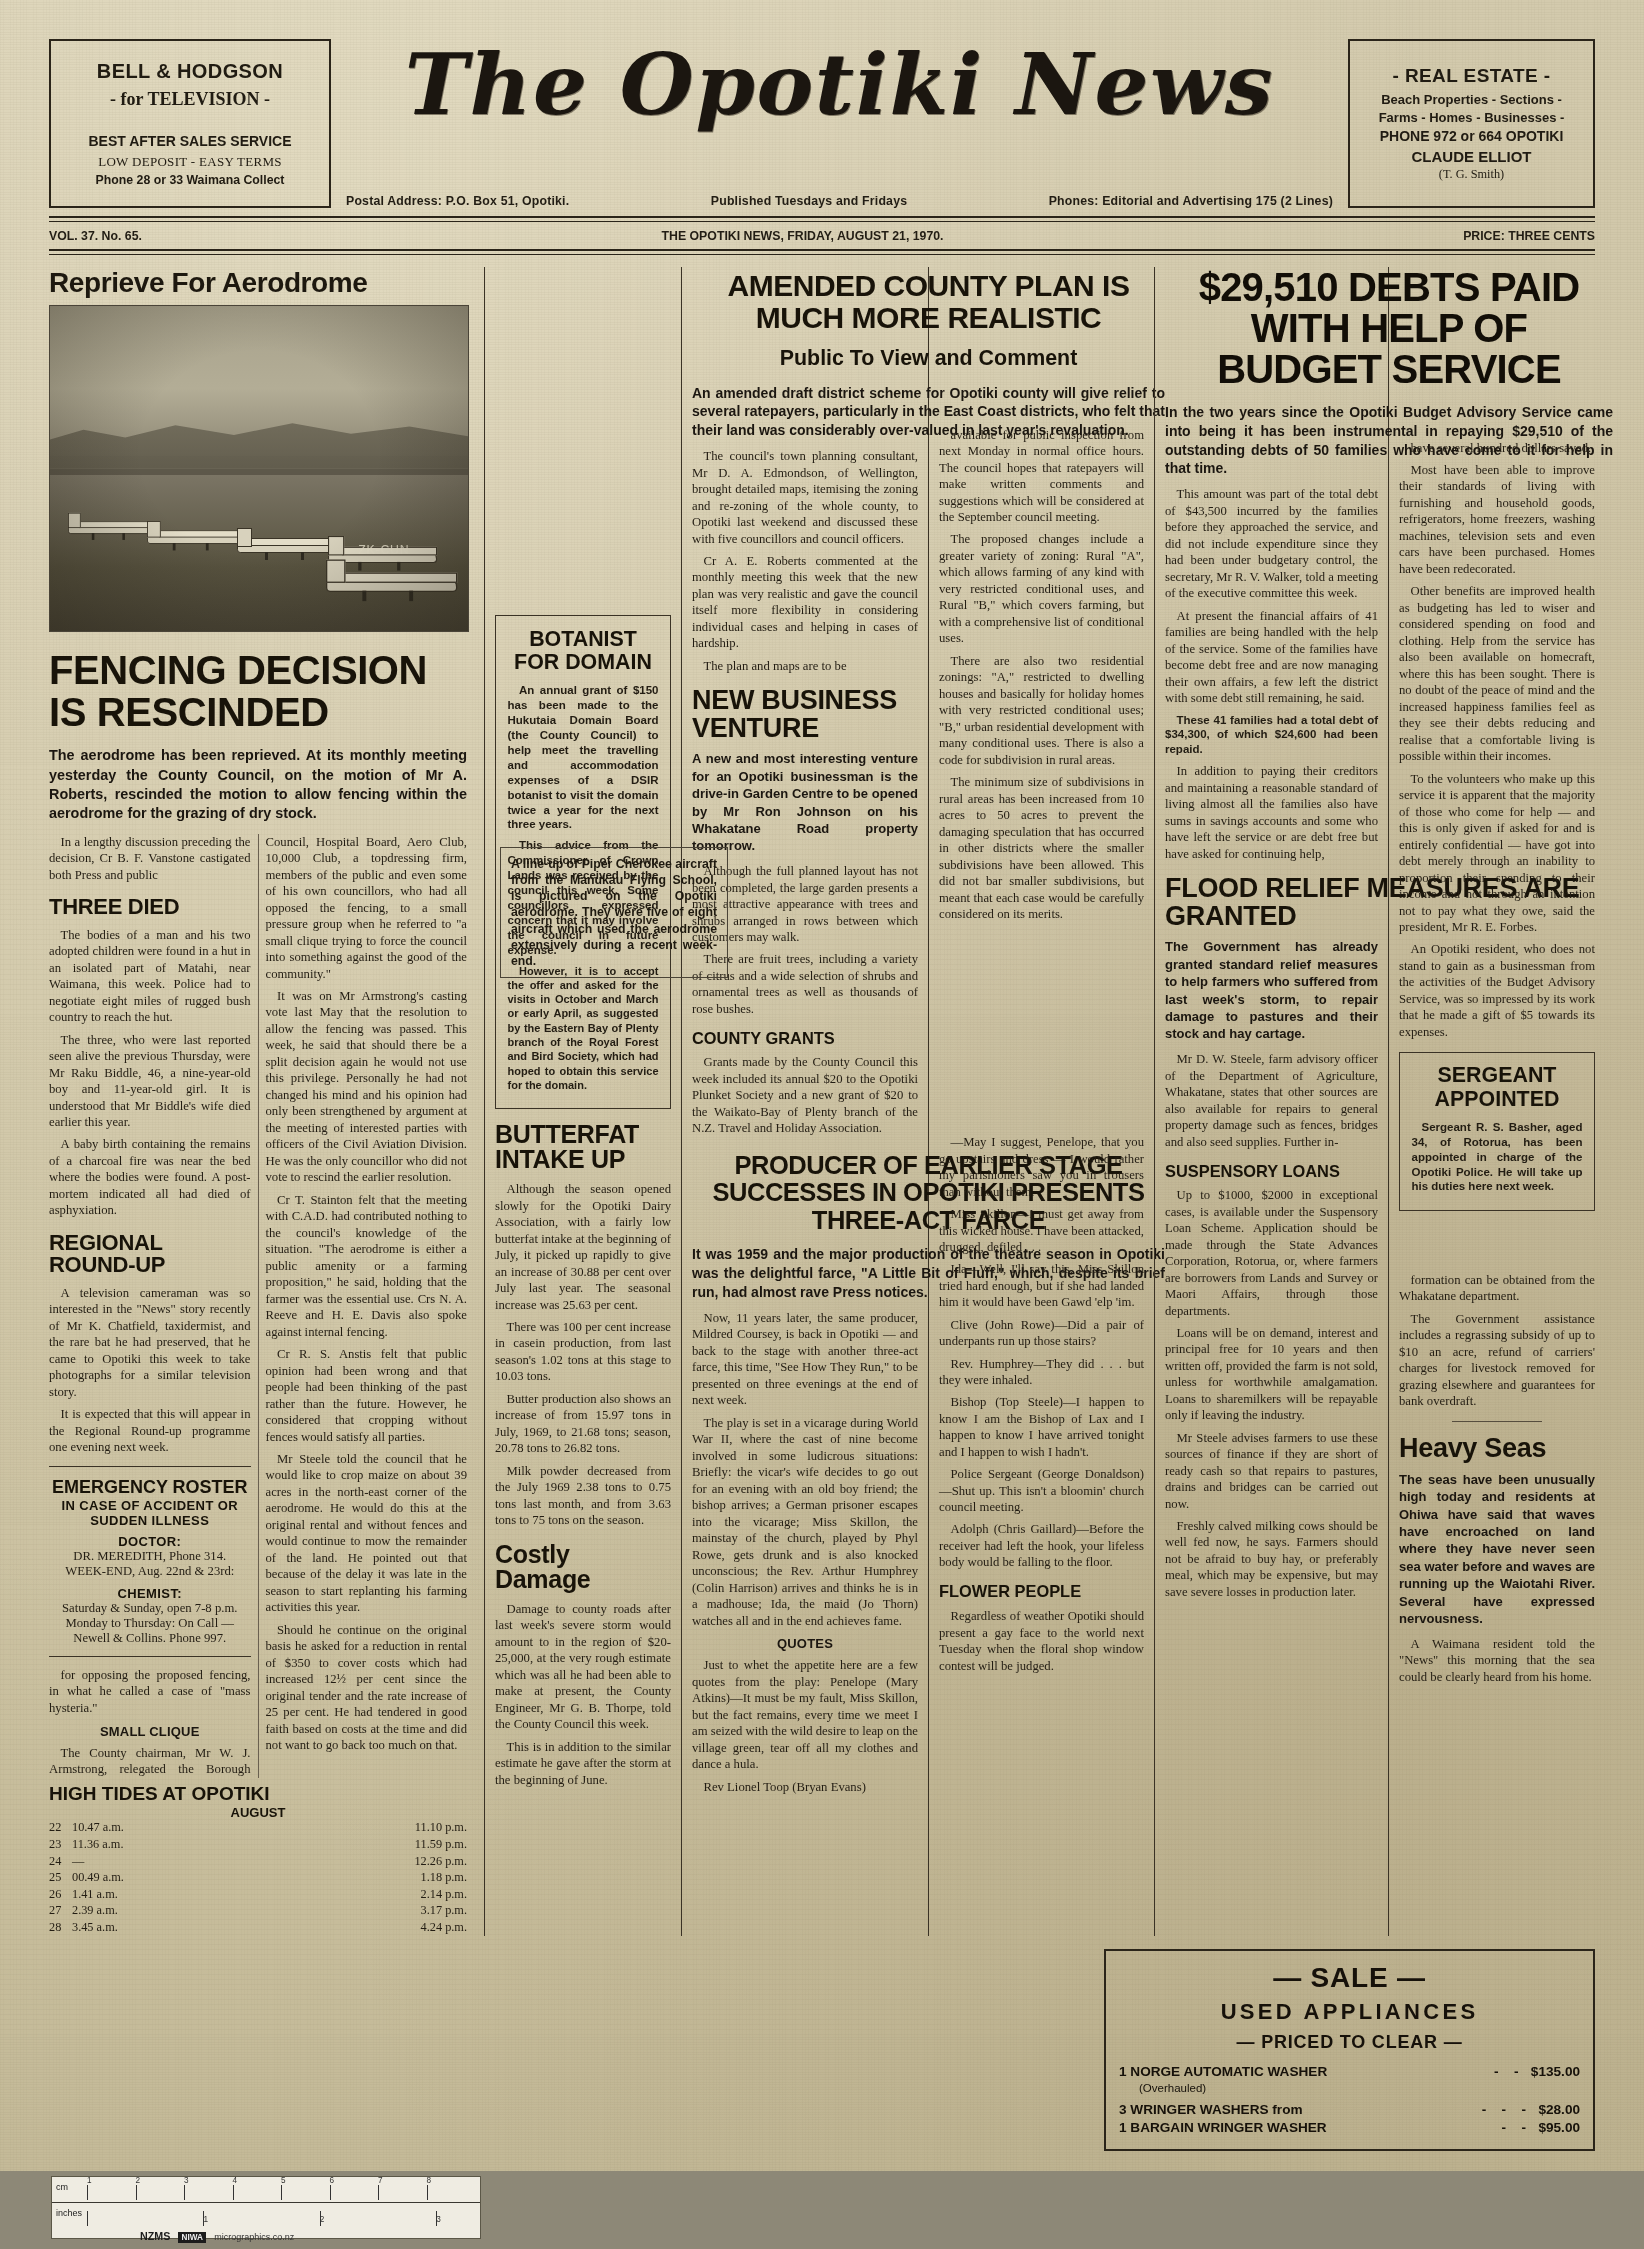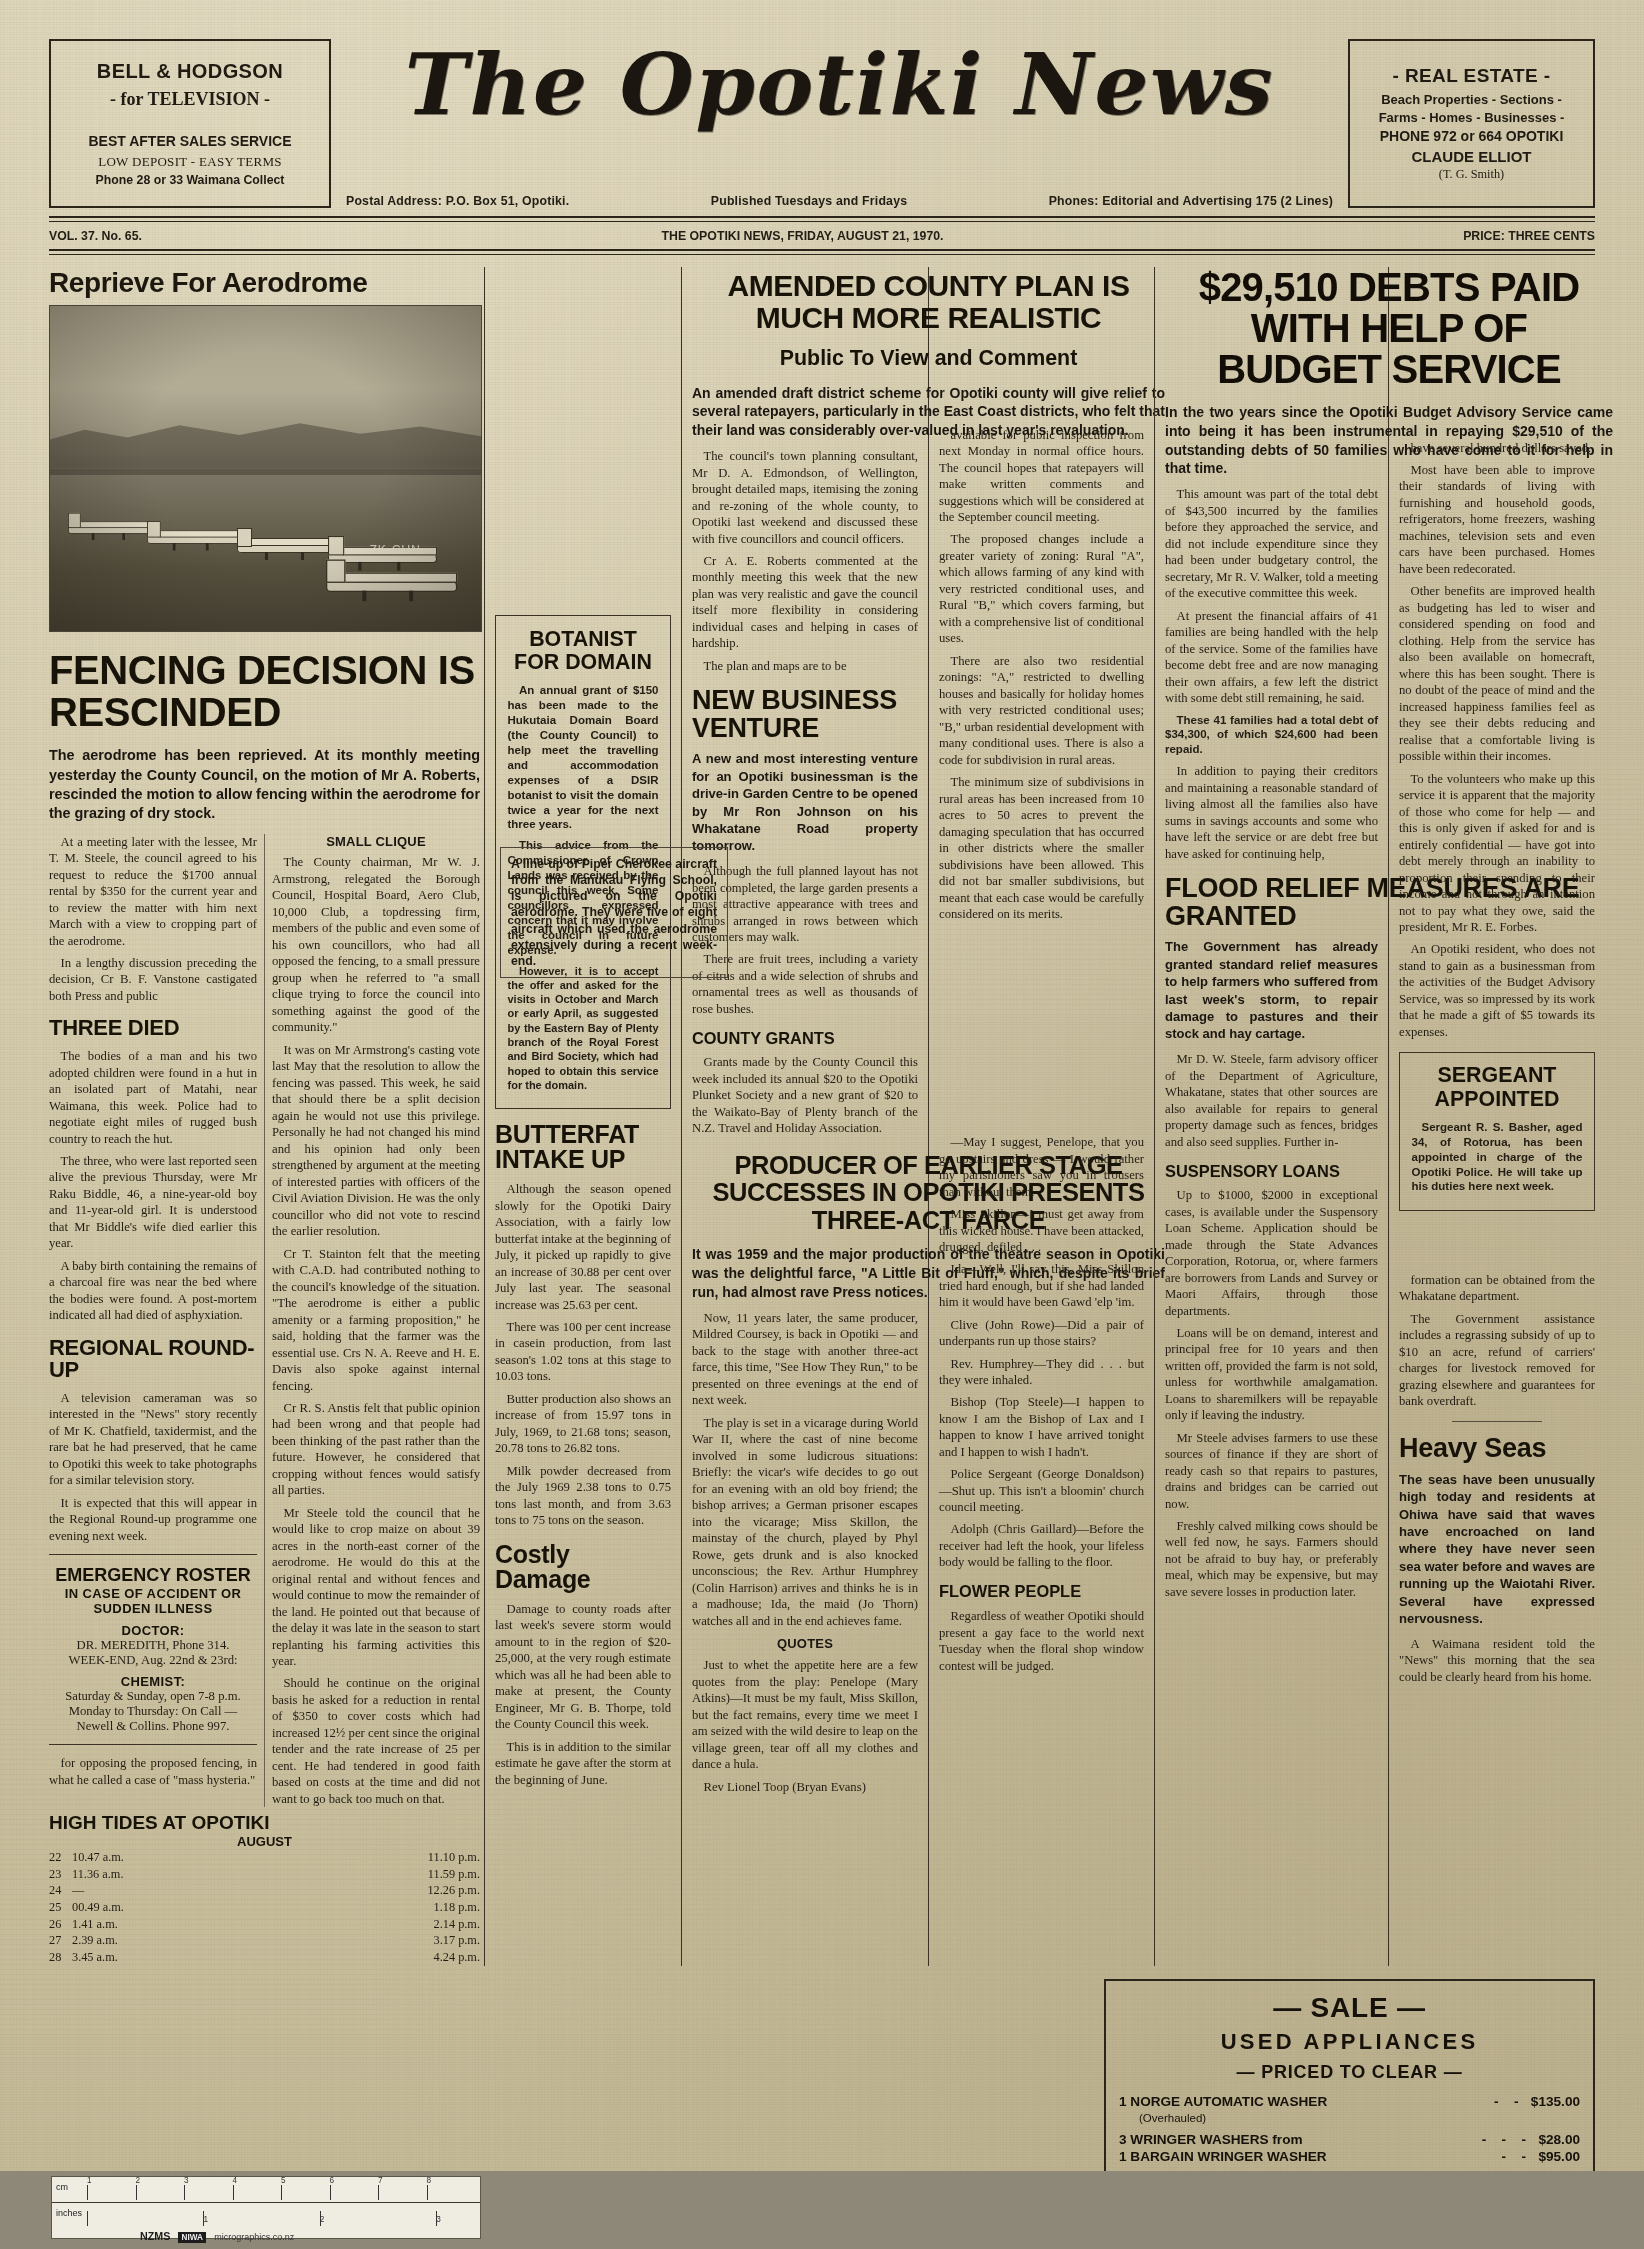--- a/index.html
+++ b/index.html
@@ -58,21 +58,21 @@
     font-size:12.3px;color:#221d14;letter-spacing:0.2px;
   }
   .rule-double{margin-top:8.2px;border-top:2.5px solid #2a2419;border-bottom:1.6px solid #2a2419;height:3.3px;}
   .volline{display:flex;justify-content:space-between;align-items:center;margin-top:6.6px;
     font-family:"Liberation Sans",sans-serif;font-weight:bold;font-size:12.3px;color:#221d14;}
   .rule-double2{margin-top:5.8px;border-top:2.5px solid #2a2419;border-bottom:1.6px solid #2a2419;height:3.3px;}
 
   
   .body-area{display:flex;margin-top:11.5px;gap:0;}
   .col{box-sizing:border-box;}
-  .colA{width:436px;padding-right:4px;border-right:1.6px solid #3a3225;}
+  .colA{width:436px;padding-right:17px;border-right:1.6px solid #3a3225;}
   .colB{width:197px;padding:0 10px;border-right:1.6px solid #3a3225;}
   .colC{width:247px;padding:0 10px;border-right:1.6px solid #3a3225;}
   .colD{width:226px;padding:0 10px;border-right:1.6px solid #3a3225;}
   .colE{width:234px;padding:0 10px;border-right:1.6px solid #3a3225;}
   .colF{width:206px;padding-left:10px;}
 
   .kicker{
     font-family:"Liberation Sans",sans-serif;font-weight:bold;font-size:28px;
     color:#1d180f;margin:0 0 6.6px 0;letter-spacing:-0.4px;
   }
@@ -285,21 +285,20 @@
               <div class="gear2"></div>
           </div>
           <div class="reg">ZK-CUN</div>
           <div class="vign"></div>
         </div>
 
         <h1 class="lead">FENCING DECISION IS RESCINDED</h1>
         <div class="standfirst">The aerodrome has been reprieved. At its monthly meeting yesterday the County Council, on the motion of Mr A. Roberts, rescinded the motion to allow fencing within the aerodrome for the grazing of dry stock.</div>
 
         <div class="twocol">
-          <p class="body">At a meeting later with the lessee, Mr T. M. Steele, the council agreed to his request to reduce the $1700 annual rental by $350 for the current year and to review the matter with him next March with a view to cropping part of the aerodrome.</p>
           <p class="body">In a lengthy discussion preceding the decision, Cr B. F. Vanstone castigated both Press and public</p>
 
           <h2 class="sec sm">THREE DIED</h2>
           <p class="body">The bodies of a man and his two adopted children were found in a hut in an isolated part of Matahi, near Waimana, this week. Police had to negotiate eight miles of rugged bush country to reach the hut.</p>
           <p class="body">The three, who were last reported seen alive the previous Thursday, were Mr Raku Biddle, 46, a nine-year-old boy and 11-year-old girl. It is understood that Mr Biddle's wife died earlier this year.</p>
           <p class="body">A baby birth containing the remains of a charcoal fire was near the bed where the bodies were found. A post-mortem indicated all had died of asphyxiation.</p>
 
           <h2 class="sec sm">REGIONAL ROUND-UP</h2>
           <p class="body">A television cameraman was so interested in the "News" story recently of Mr K. Chatfield, taxidermist, and the rare bat he had preserved, that he came to Opotiki this week to take photographs for a similar television story.</p>
           <p class="body">It is expected that this will appear in the Regional Round-up programme one evening next week.</p>

